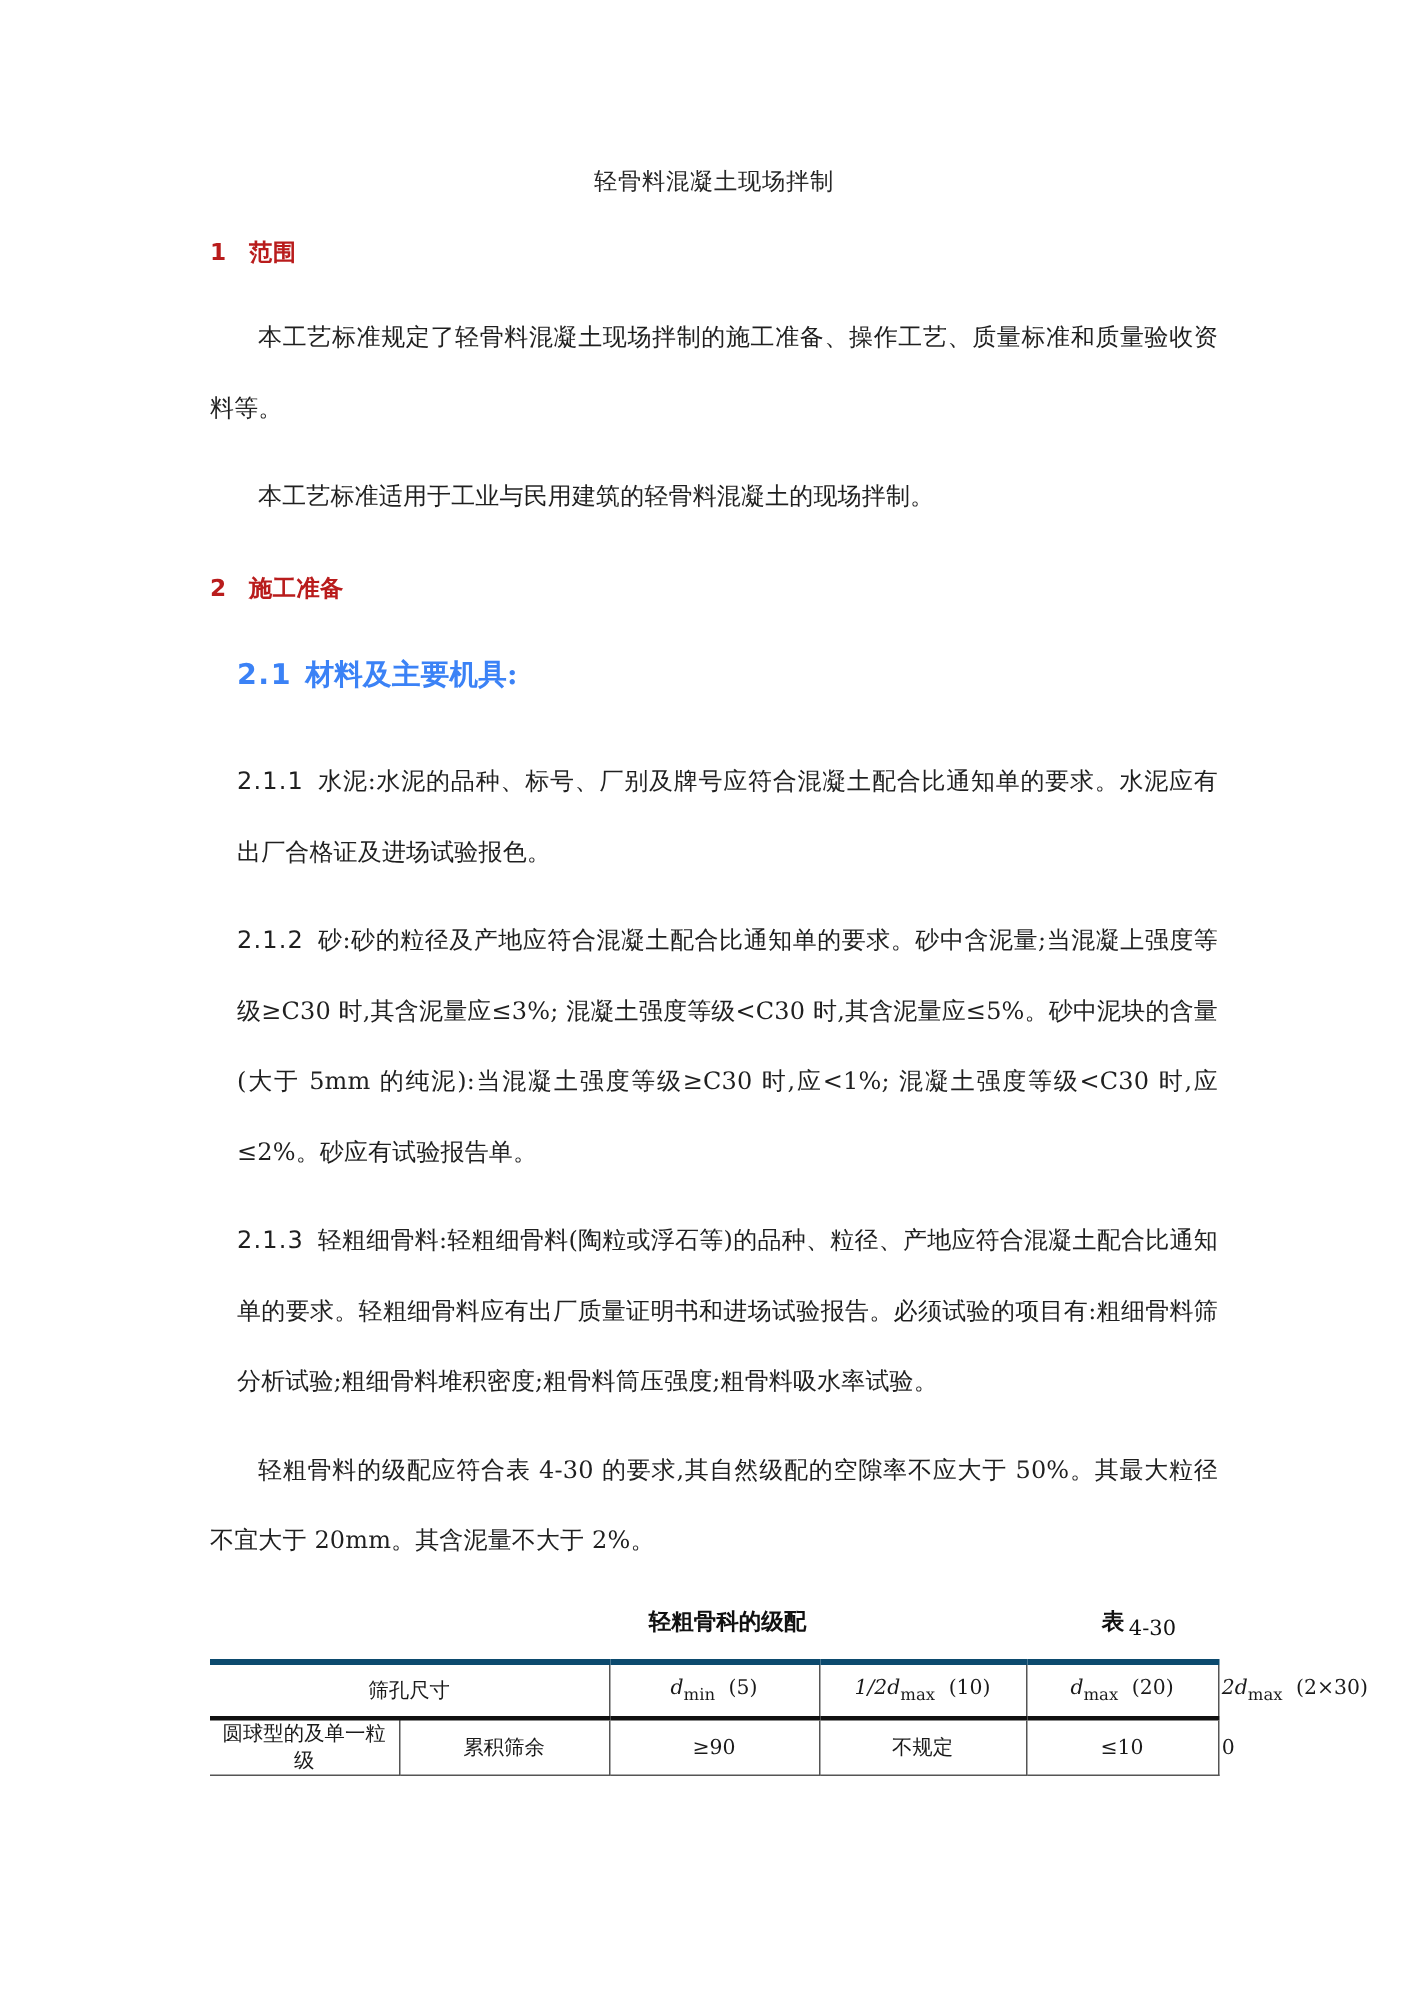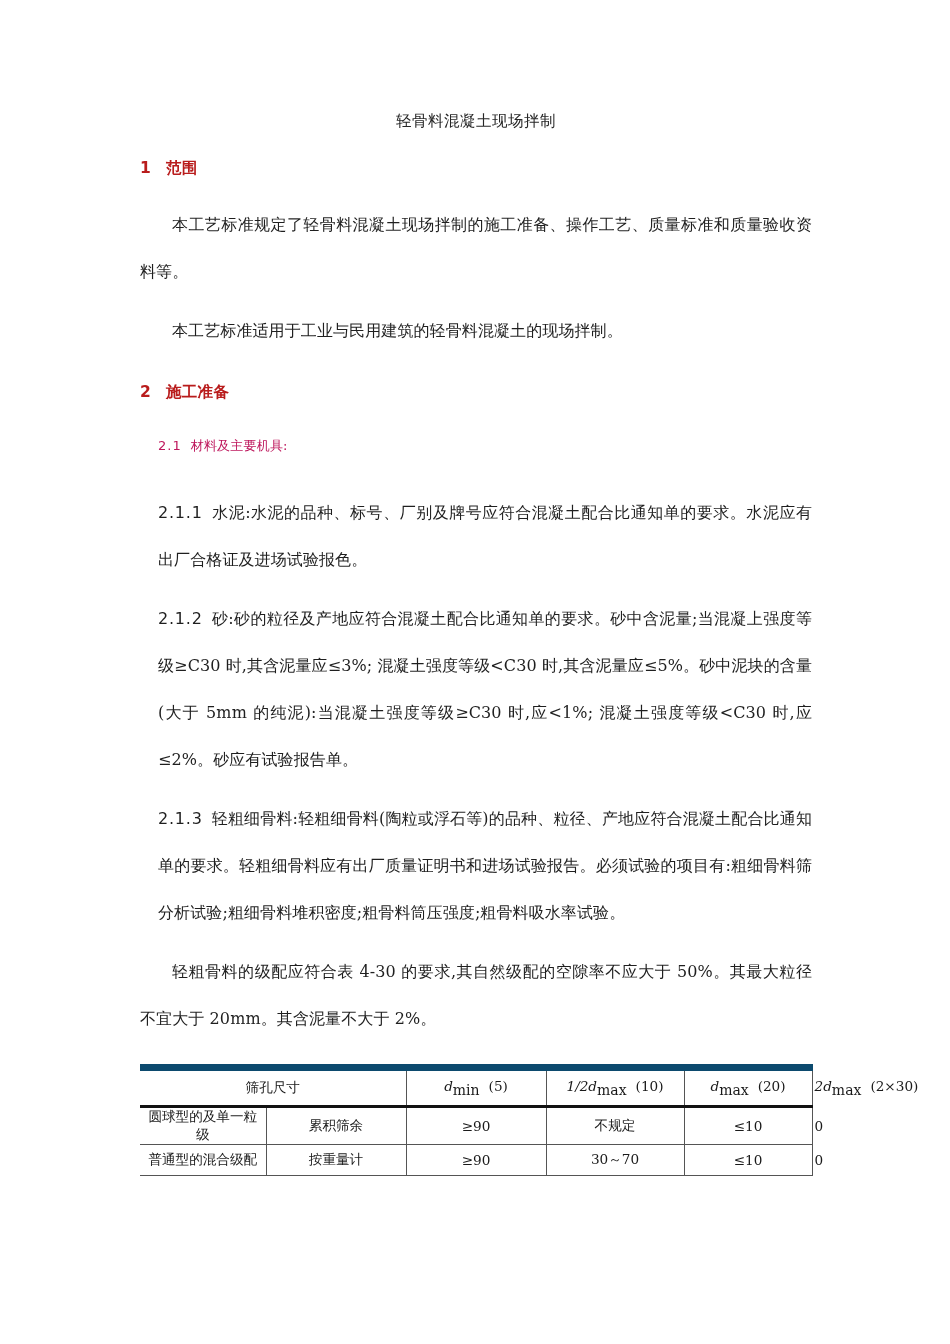--- a/index.html
+++ b/index.html
@@ -49,23 +49,24 @@
     font-weight: bold;
     font-size: 15.5px;
     color: #b91c1c;
     letter-spacing: 0.3px;
   }
   .h1 .num {
     display: inline-block;
     min-width: 26px;
   }
   .h2 {
-    font-size: 13px;
-    color: #be185d;
+    font-size: 19px;
+    color: #3b82f6;
     letter-spacing: 0.2px;
+    font-weight: bold;
   }
   .h2 .num {
     font-family: "DejaVu Sans", sans-serif;
     letter-spacing: 1px;
   }
   .h2 .cn {
     font-family: "DejaVu Serif", serif;
   }
 
   
@@ -142,31 +143,31 @@
     vertical-align: middle;
     height: 30px;
     padding: 0 2px;
   }
   
   table.grade-table tr td:first-child { border-left: none; }
   table.grade-table tr td:last-child  { border-right: none; }
 
   
   table.grade-table tr.hdr td {
-    border-top: 7px solid #0c4a6e;
+    border-top: 4px solid #0c4a6e;
     border-bottom: 3px solid #111;
     height: 34px;
   }
   table.grade-table tr.last td {
     border-bottom: 3px solid #111;
     height: 33px;
   }
 
   .sub {
-    font-size: 14px;
+    font-size: 11px;
     vertical-align: -4px;
     letter-spacing: 0;
     font-family: "DejaVu Serif", serif;
   }
   .ital {
     font-style: italic;
     font-family: "DejaVu Serif", serif;
   }
   .hdr-cell { white-space: nowrap; }
   .sp { display: inline-block; width: 9px; }
@@ -222,20 +223,26 @@
     <p class="body indent-sm">
       <span class="num">2.1.3</span><span class="sp"></span><span>轻粗细骨料:轻粗细骨料(陶粒或浮石等)的品种、粒径、产地应符合混凝土配合比通知单的要求。轻粗细骨料应有出厂质量证明书和进场试验报告。必须试验的项目有:粗细骨料筛分析试验;粗细骨料堆积密度;粗骨料筒压强度;粗骨料吸水率试验。</span>
     </p>
 
     <div class="gap-12"></div>
 
     <p class="body indent1">轻粗骨料的级配应符合表 4-30 的要求,其自然级配的空隙率不应大于 50%。其最大粒径不宜大于 20mm。其含泥量不大于 2%。</p>
 
     <div class="gap-22"></div>
 
+    <div class="table-caption-row">
+      <div class="table-caption">轻粗骨科的级配</div>
+      <div class="table-number">
+        <span>表</span><span class="idx">4-30</span>
+      </div>
+    </div>
 
     <table class="grade-table">
       <colgroup>
         <col style="width:126px">
         <col style="width:140px">
         <col style="width:140px">
         <col style="width:138px">
         <col style="width:128px">
       </colgroup>
       <tbody>
@@ -257,26 +264,18 @@
 
         <tr>
           <td>圆球型的及单一粒级</td>
           <td>累积筛余</td>
           <td>≥90</td>
           <td>不规定</td>
           <td>≤10</td>
           <td>0</td>
         </tr>
 
-        <tr>
-          <td>普通型的混合级配</td>
-          <td>按重量计</td>
-          <td>≥90</td>
-          <td>30～70</td>
-          <td>≤10</td>
-          <td>0</td>
-        </tr>
 
       </tbody>
     </table>
 
   </div>
 </div>
 
 </body></html>

